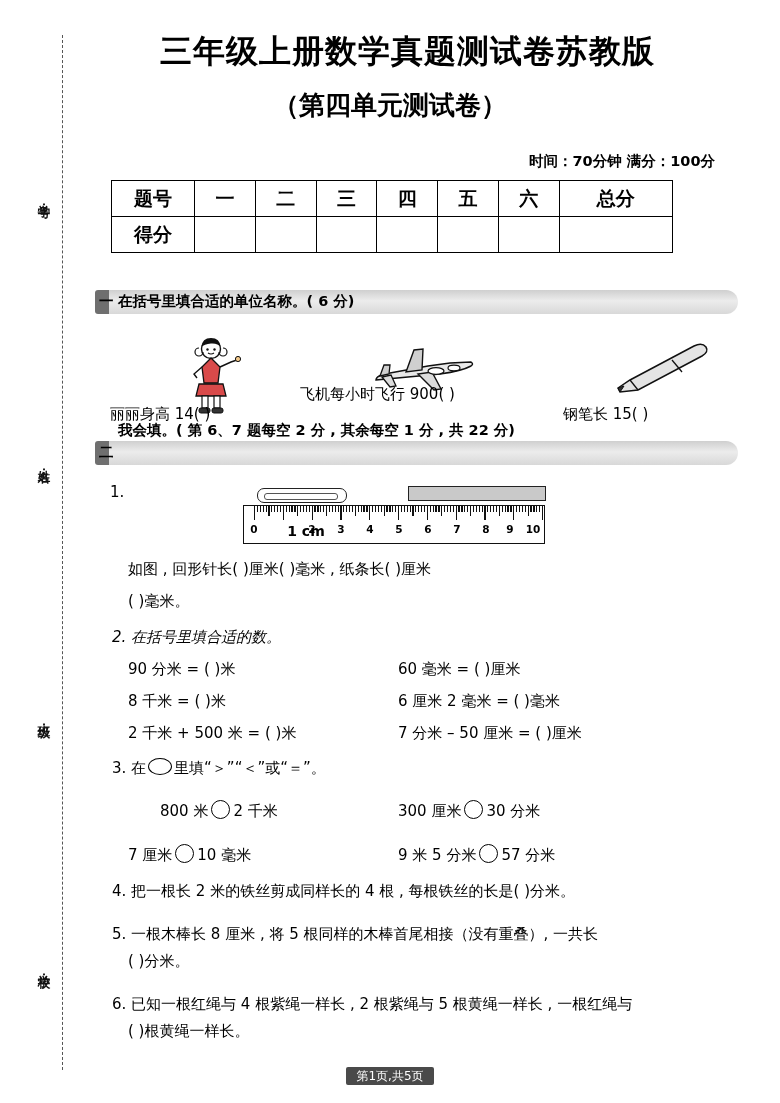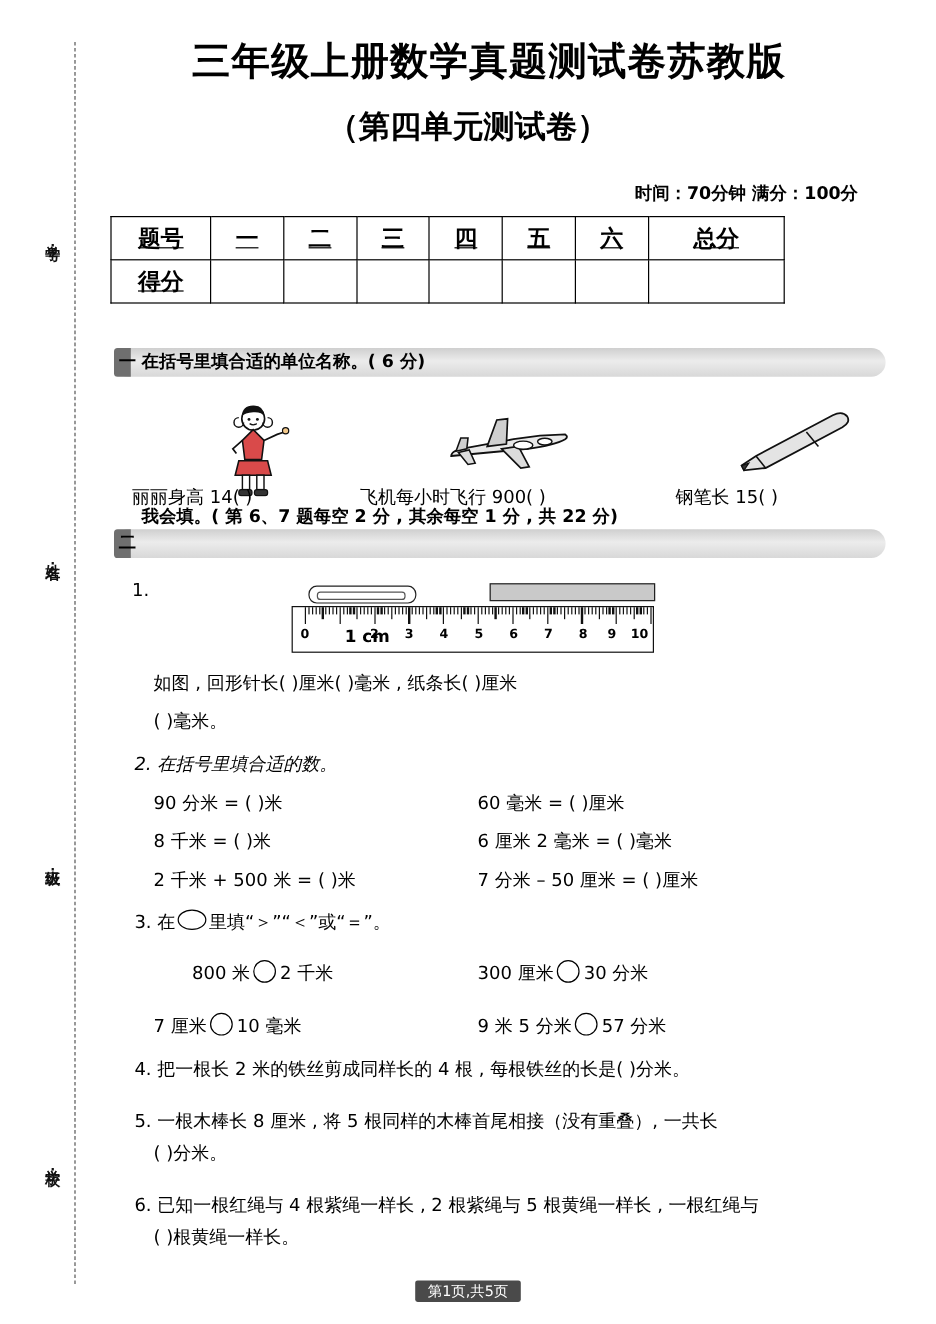--- a/index.html
+++ b/index.html
@@ -38,22 +38,22 @@
     font-family:"DejaVu Sans", sans-serif;
     font-weight:bold;font-size:26px;color:#000;
   }
   .timeline{
     position:absolute;right:65px;top:152px;
     font-family:"DejaVu Sans", sans-serif;
     font-size:14.5px;font-weight:bold;
   }
 
   table.scoretable{
-    position:absolute;left:92px;top:180px;
-    border-collapse:collapse;width:562px;text-decoration:underline;
+    position:absolute;left:111px;top:180px;
+    border-collapse:collapse;width:562px;
   }
   table.scoretable td{
     border:1.3px solid #000;
     height:33px;
     text-align:center;vertical-align:middle;
     font-family:"DejaVu Sans", sans-serif;
     font-weight:bold;font-size:19px;
   }
   table.scoretable td.first{width:80px;}
 
@@ -212,21 +212,21 @@
   <div class="pen">
     <svg width="105" height="60" viewBox="0 0 105 60">
       <path d="M8 48 L20 40 L84 6 Q92 2 96 7 Q99 12 92 16 L28 50 L10 52 Z" fill="#e4e4e4" stroke="#111" stroke-width="1.5"></path>
       <path d="M20 40 L28 50" stroke="#111" stroke-width="1.3"></path>
       <path d="M62 20 L72 32" stroke="#111" stroke-width="1.3"></path>
       <path d="M8 48 L14 46 L10 52 Z" fill="#333" stroke="#111" stroke-width="1"></path>
     </svg>
   </div>
 
   <div class="txt" style="left:110px;top:405px;">丽丽身高 14(            )</div>
-  <div class="txt" style="left:300px;top:405px;">飞机每小时飞行 900(            )</div>
+  <div class="txt" style="left:300px;top:385px;">飞机每小时飞行 900(            )</div>
   <div class="txt" style="left:563px;top:405px;">钢笔长 15(            )</div>
 
   <div class="secbar" style="top:441px;">
     <div class="sqr"></div>
   </div>
   <div class="sectitle" style="left:99px;top:443px;">二</div>
   <div class="sectitle" style="left:118px;top:421px;">我会填。( 第 6、7 题每空 2 分 , 其余每空 1 分 , 共 22 分)</div>
 
   <div class="txt" style="left:110px;top:483px;">1.</div>
 

